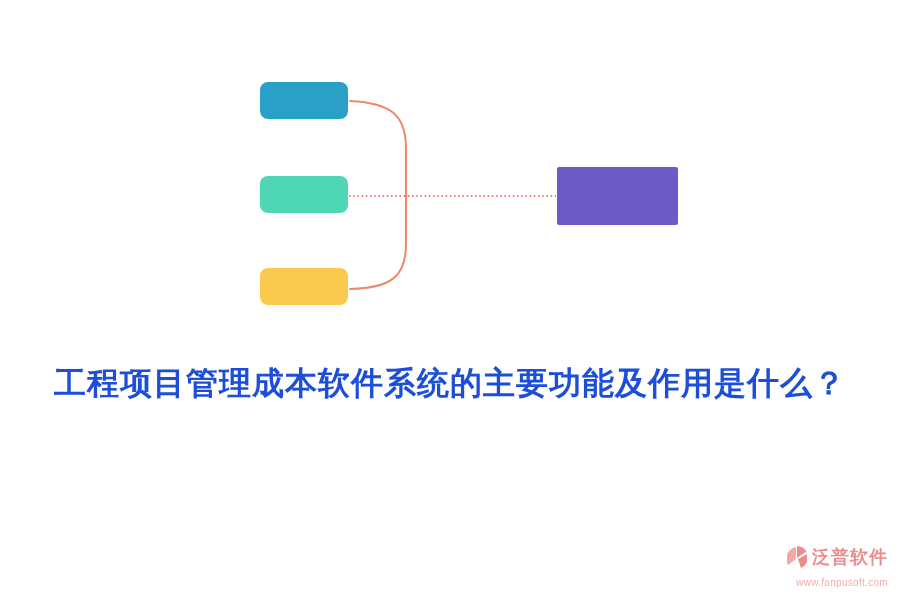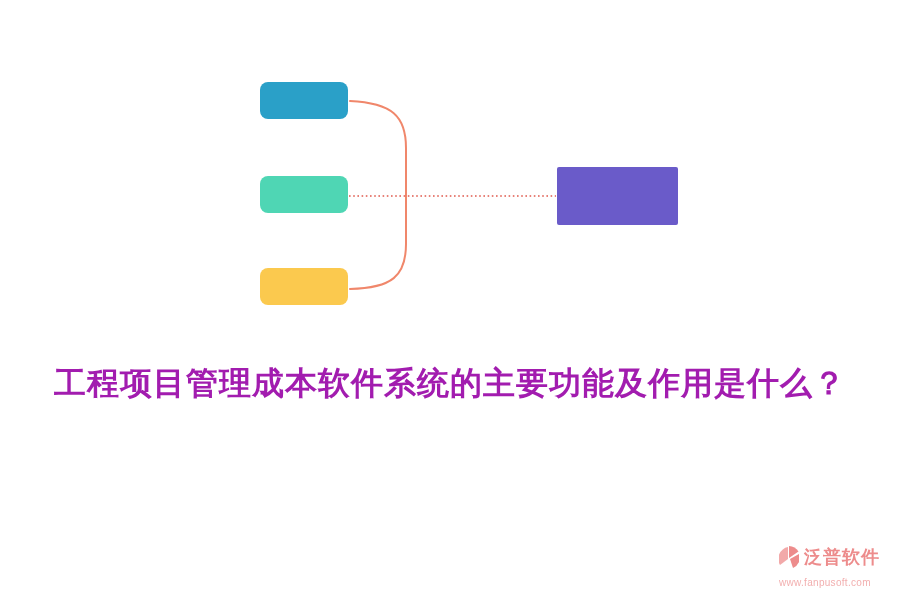--- a/index.html
+++ b/index.html
@@ -42,23 +42,23 @@
     text-align: center;
     font-family: "Liberation Serif", "DejaVu Serif", serif;
     font-size: 32px;
     font-weight: bold;
     letter-spacing: 1px;
     white-space: nowrap;
   }
 
   .footer {
     position: absolute;
-    right: 20px;
+    right: 12px;
     bottom: 12px;
-    text-align: left;
+    text-align: right;
   }
   .brand-row {
     display: flex;
     align-items: center;
     justify-content: flex-end;
     gap: 5px;
   }
   .brand-name {
     font-family: "Liberation Serif", "DejaVu Serif", serif;
     font-size: 18px;
@@ -79,21 +79,21 @@
   <svg class="connectors" width="900" height="600" viewBox="0 0 900 600">
     <path d="M 350 101 C 392 103 406 116 406 148 L 406 244 C 406 276 392 288 350 289" fill="none" stroke-width="2" stroke-linecap="round" stroke="#F0876B"></path>
     <path d="M 349 196 L 556 196" fill="none" stroke-width="1.6" stroke-dasharray="1.6 2.6" stroke="#E05A4E"></path>
   </svg>
 
   <div class="node node-top" style="background-color: rgb(42, 160, 200);"></div>
   <div class="node node-mid" style="background-color: rgb(79, 214, 180);"></div>
   <div class="node node-bottom" style="background-color: rgb(251, 201, 78);"></div>
   <div class="node node-result" style="background-color: rgb(106, 91, 201);"></div>
 
-  <h1 class="title" style="color: #a21caf;">工程项目管理成本软件系统的主要功能及作用是什么？</h1>
+  <h1 class="title" style="color: #1d4ed8;">工程项目管理成本软件系统的主要功能及作用是什么？</h1>
 
   <div class="footer">
     <div class="brand-row">
       <svg width="20" height="24" viewBox="0 0 20 24">
         <g fill="#ED8C8C">
           <path d="M10 13 L10 1 A 12 12 0 0 1 19.5 6.5 Z"></path>
           <path d="M11 14 L20 9 A 11 11 0 0 1 14 23 Z"></path>
           <path d="M9 14 L9 2 A 12 12 0 0 0 1 20 Z" opacity="0.75"></path>
         </g>
       </svg>

